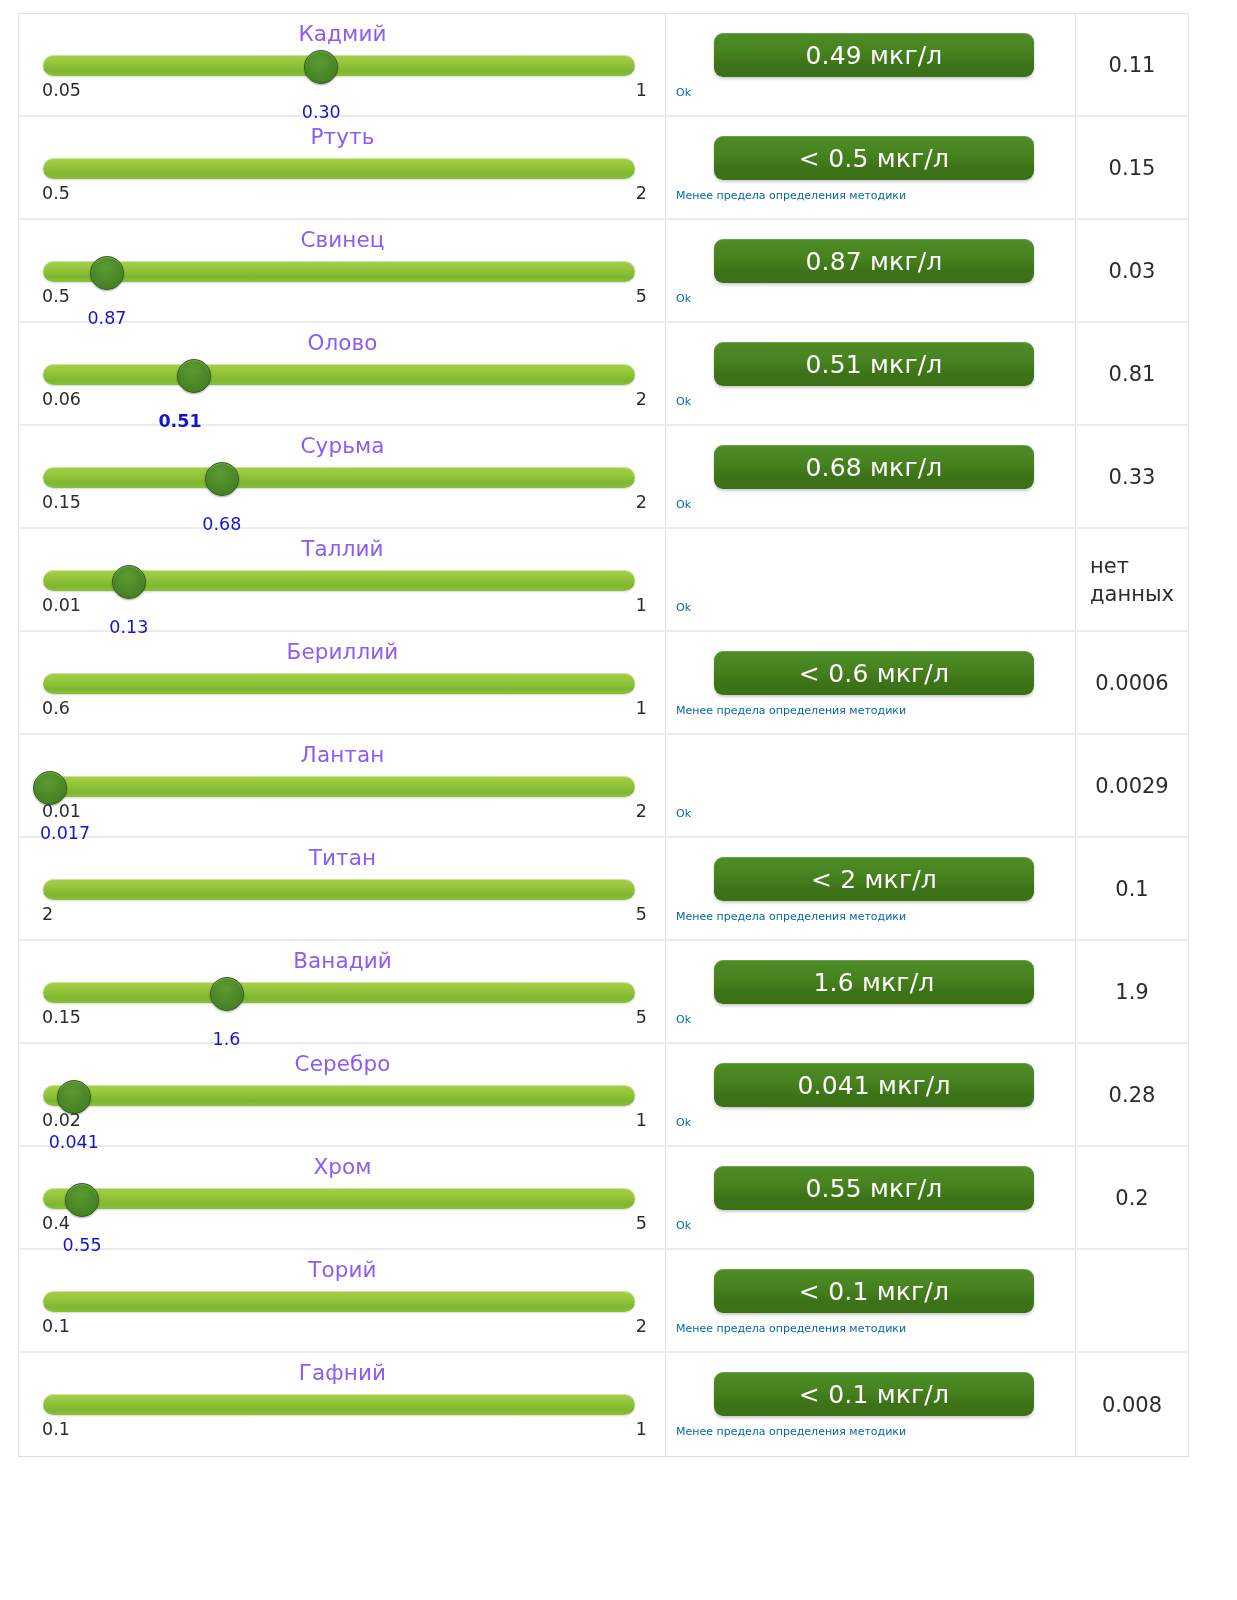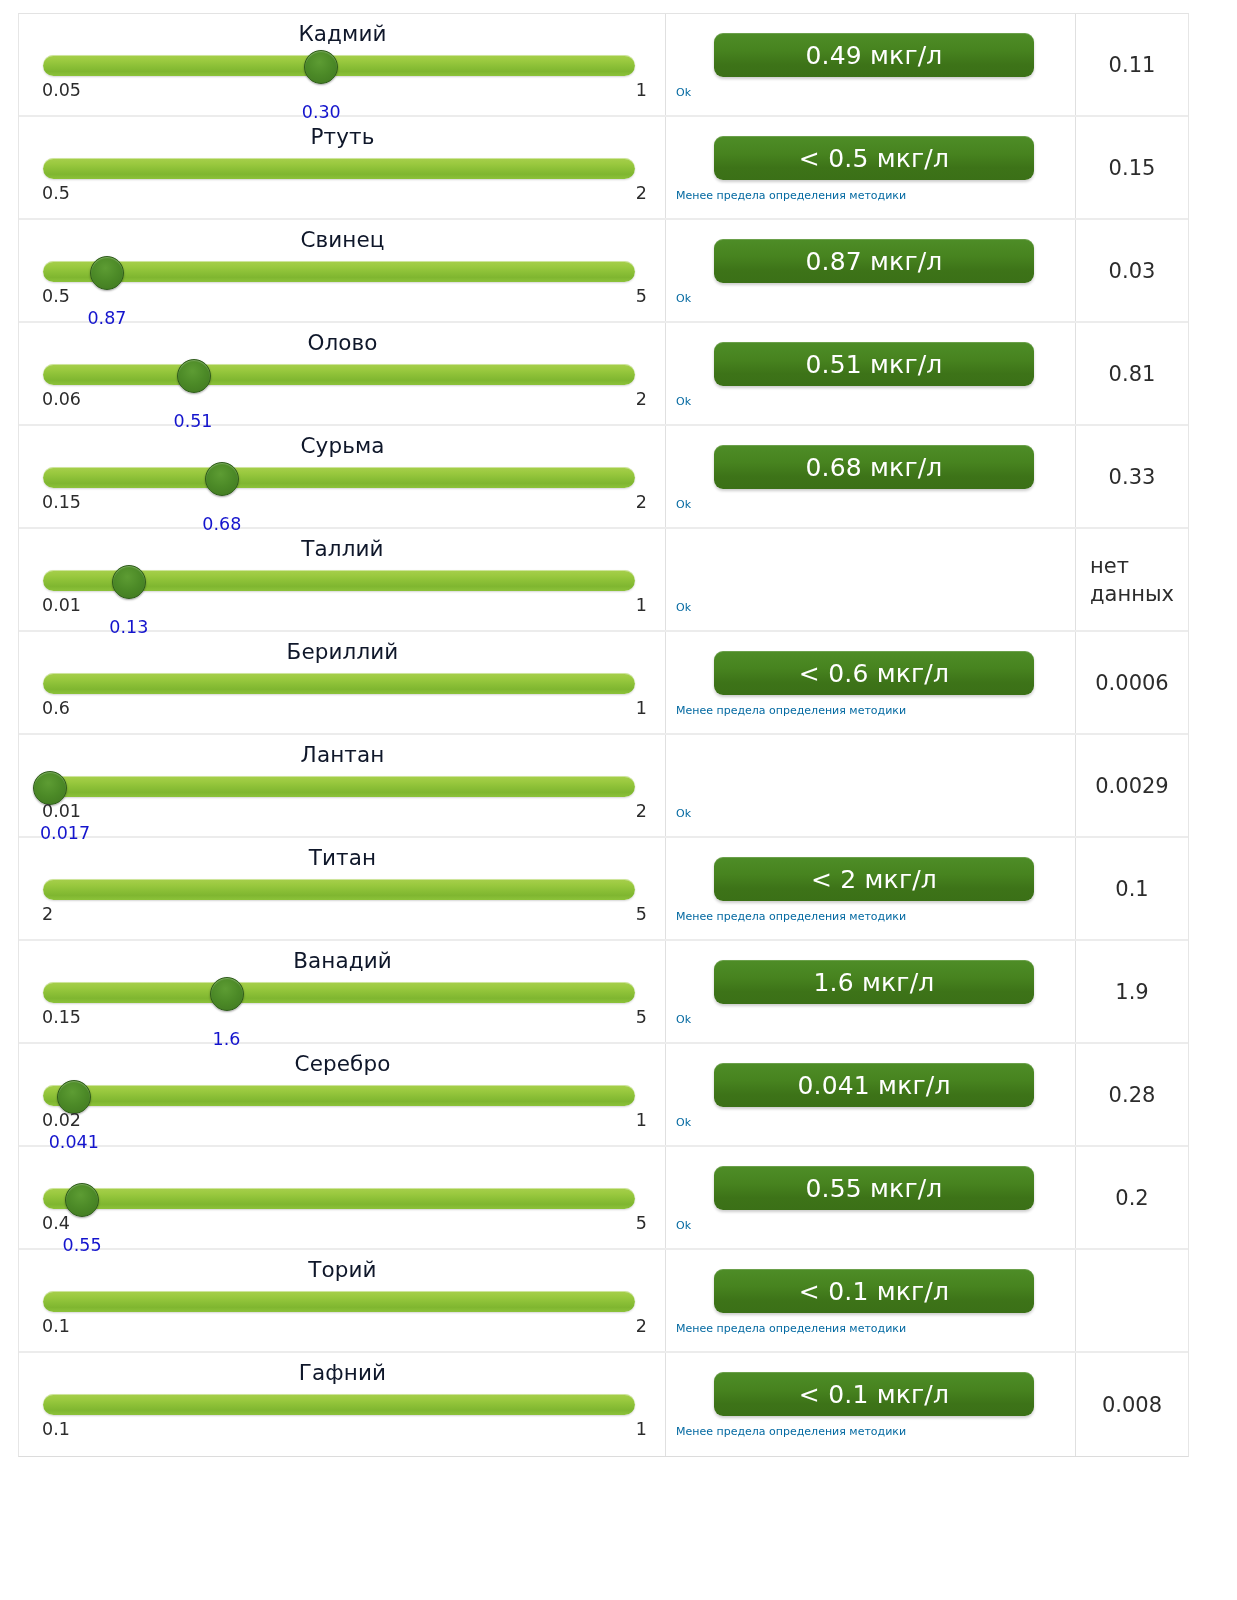--- a/index.html
+++ b/index.html
@@ -35,21 +35,21 @@
     flex: 0 0 647px;
     border-right: 1px solid #e0e0e0;
   }
   .elem-name {
     position: absolute;
     top: 7px;
     left: 0;
     width: 647px;
     text-align: center;
     font-size: 21.5px;
-    color: #0f172a;
+    color: #8b5cf6;
     letter-spacing: 0.1px;
   }
   .slider-wrap {
     position: absolute;
     left: 24px;
     top: 41px;
     width: 592px;
     height: 22px;
   }
   .track {
@@ -204,21 +204,21 @@
     </div>
     <div class="row">
       <div class="cell-slider">
         <div class="elem-name">Олово</div>
         <div class="slider-wrap">
           <div class="track"></div>
           <div class="thumb" style="left: 25.5%;"></div>
         </div>
         <div class="scale-min">0.06</div>
         <div class="scale-max">2</div>
-        <div class="cur-val" style="left: 174px;">0.51</div>
+        <div class="cur-val" style="left: 161px; font-weight: bold;">0.51</div>
       </div>
       <div class="cell-badge">
         <div class="badge">0.51 мкг/л</div>
         <div class="badge-sub">Ok</div>
       </div>
       <div class="cell-ref">
         <div class="ref-val">0.81</div>
       </div>
     </div>
     <div class="row">
@@ -344,20 +344,21 @@
       <div class="cell-badge">
         <div class="badge">0.041 мкг/л</div>
         <div class="badge-sub">Ok</div>
       </div>
       <div class="cell-ref">
         <div class="ref-val">0.28</div>
       </div>
     </div>
     <div class="row">
       <div class="cell-slider">
+        <div class="elem-name">Хром</div>
         <div class="slider-wrap">
           <div class="track"></div>
           <div class="thumb" style="left: 6.6%;"></div>
         </div>
         <div class="scale-min">0.4</div>
         <div class="scale-max">5</div>
         <div class="cur-val" style="left: 63.072px;">0.55</div>
       </div>
       <div class="cell-badge">
         <div class="badge">0.55 мкг/л</div>

